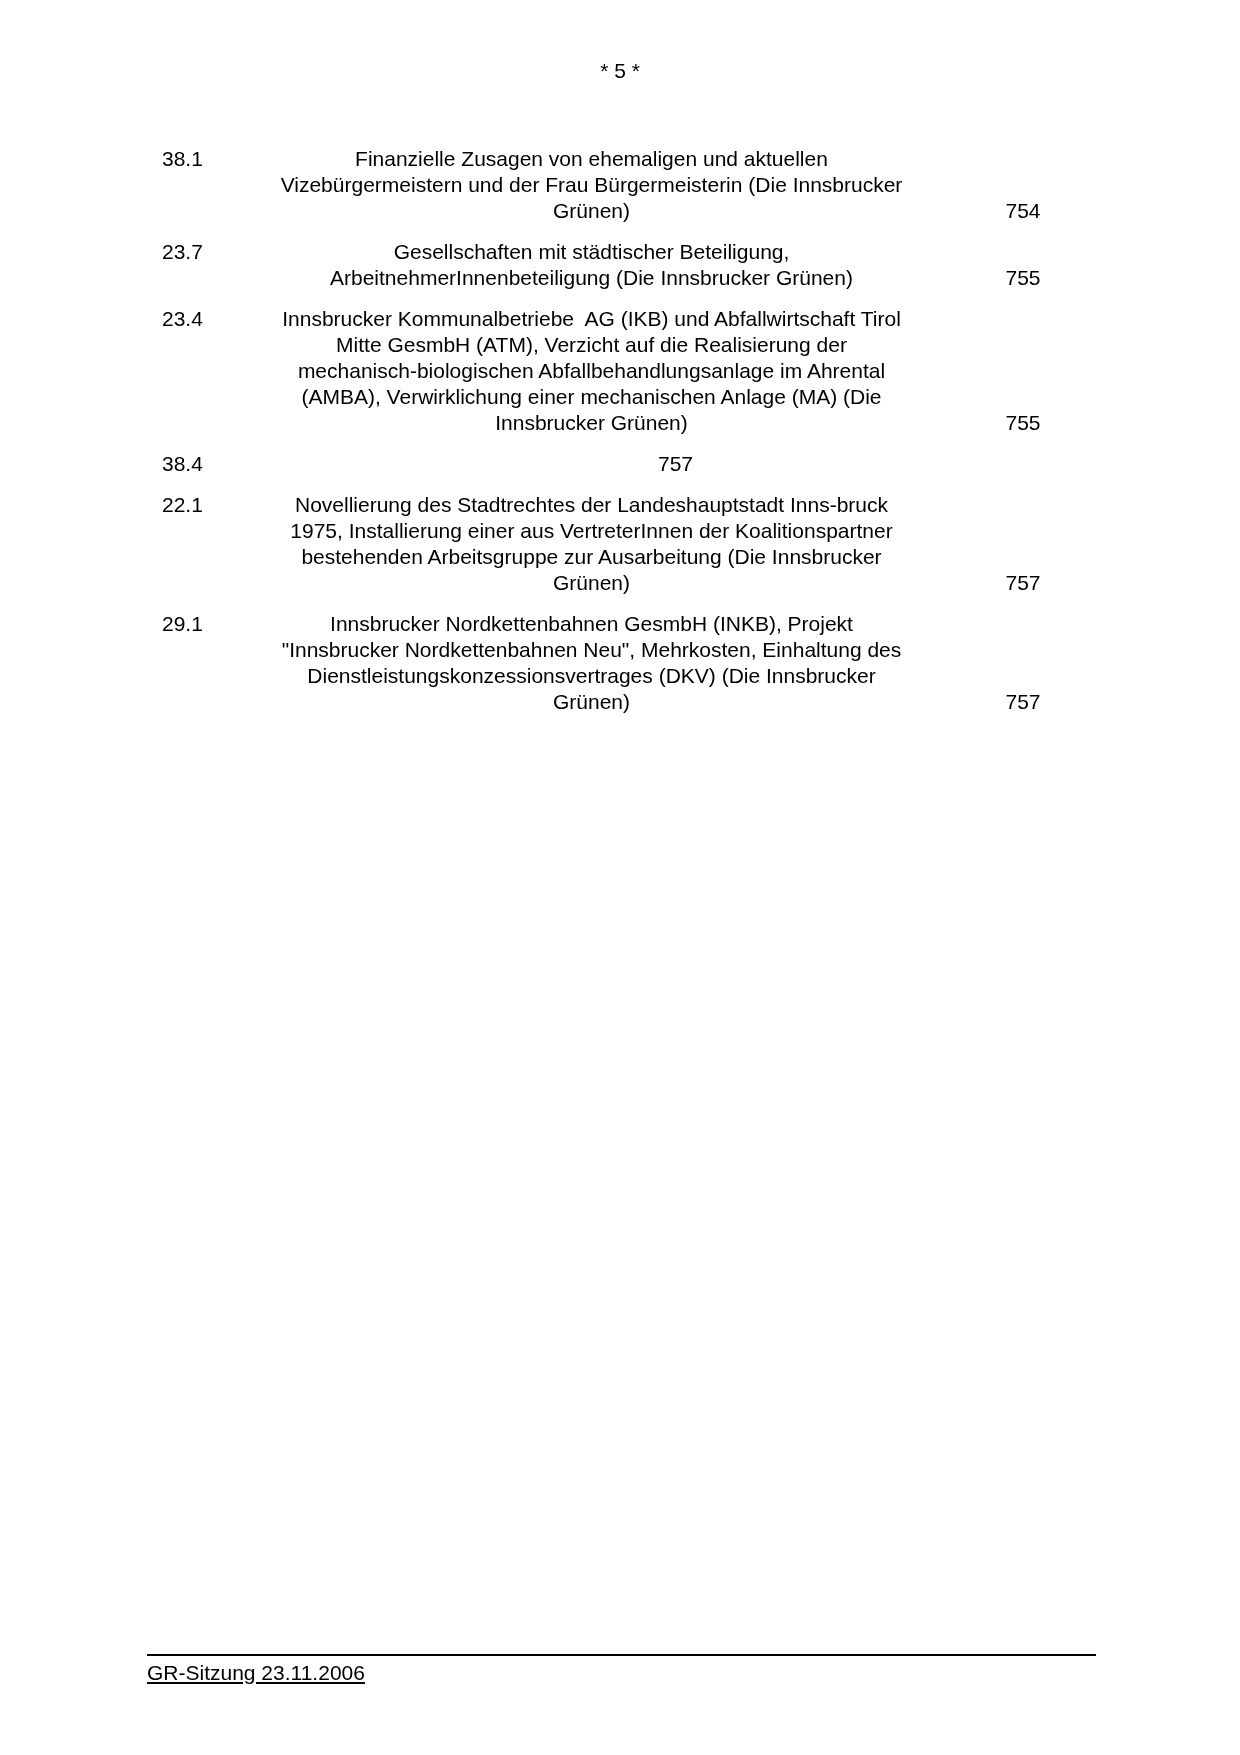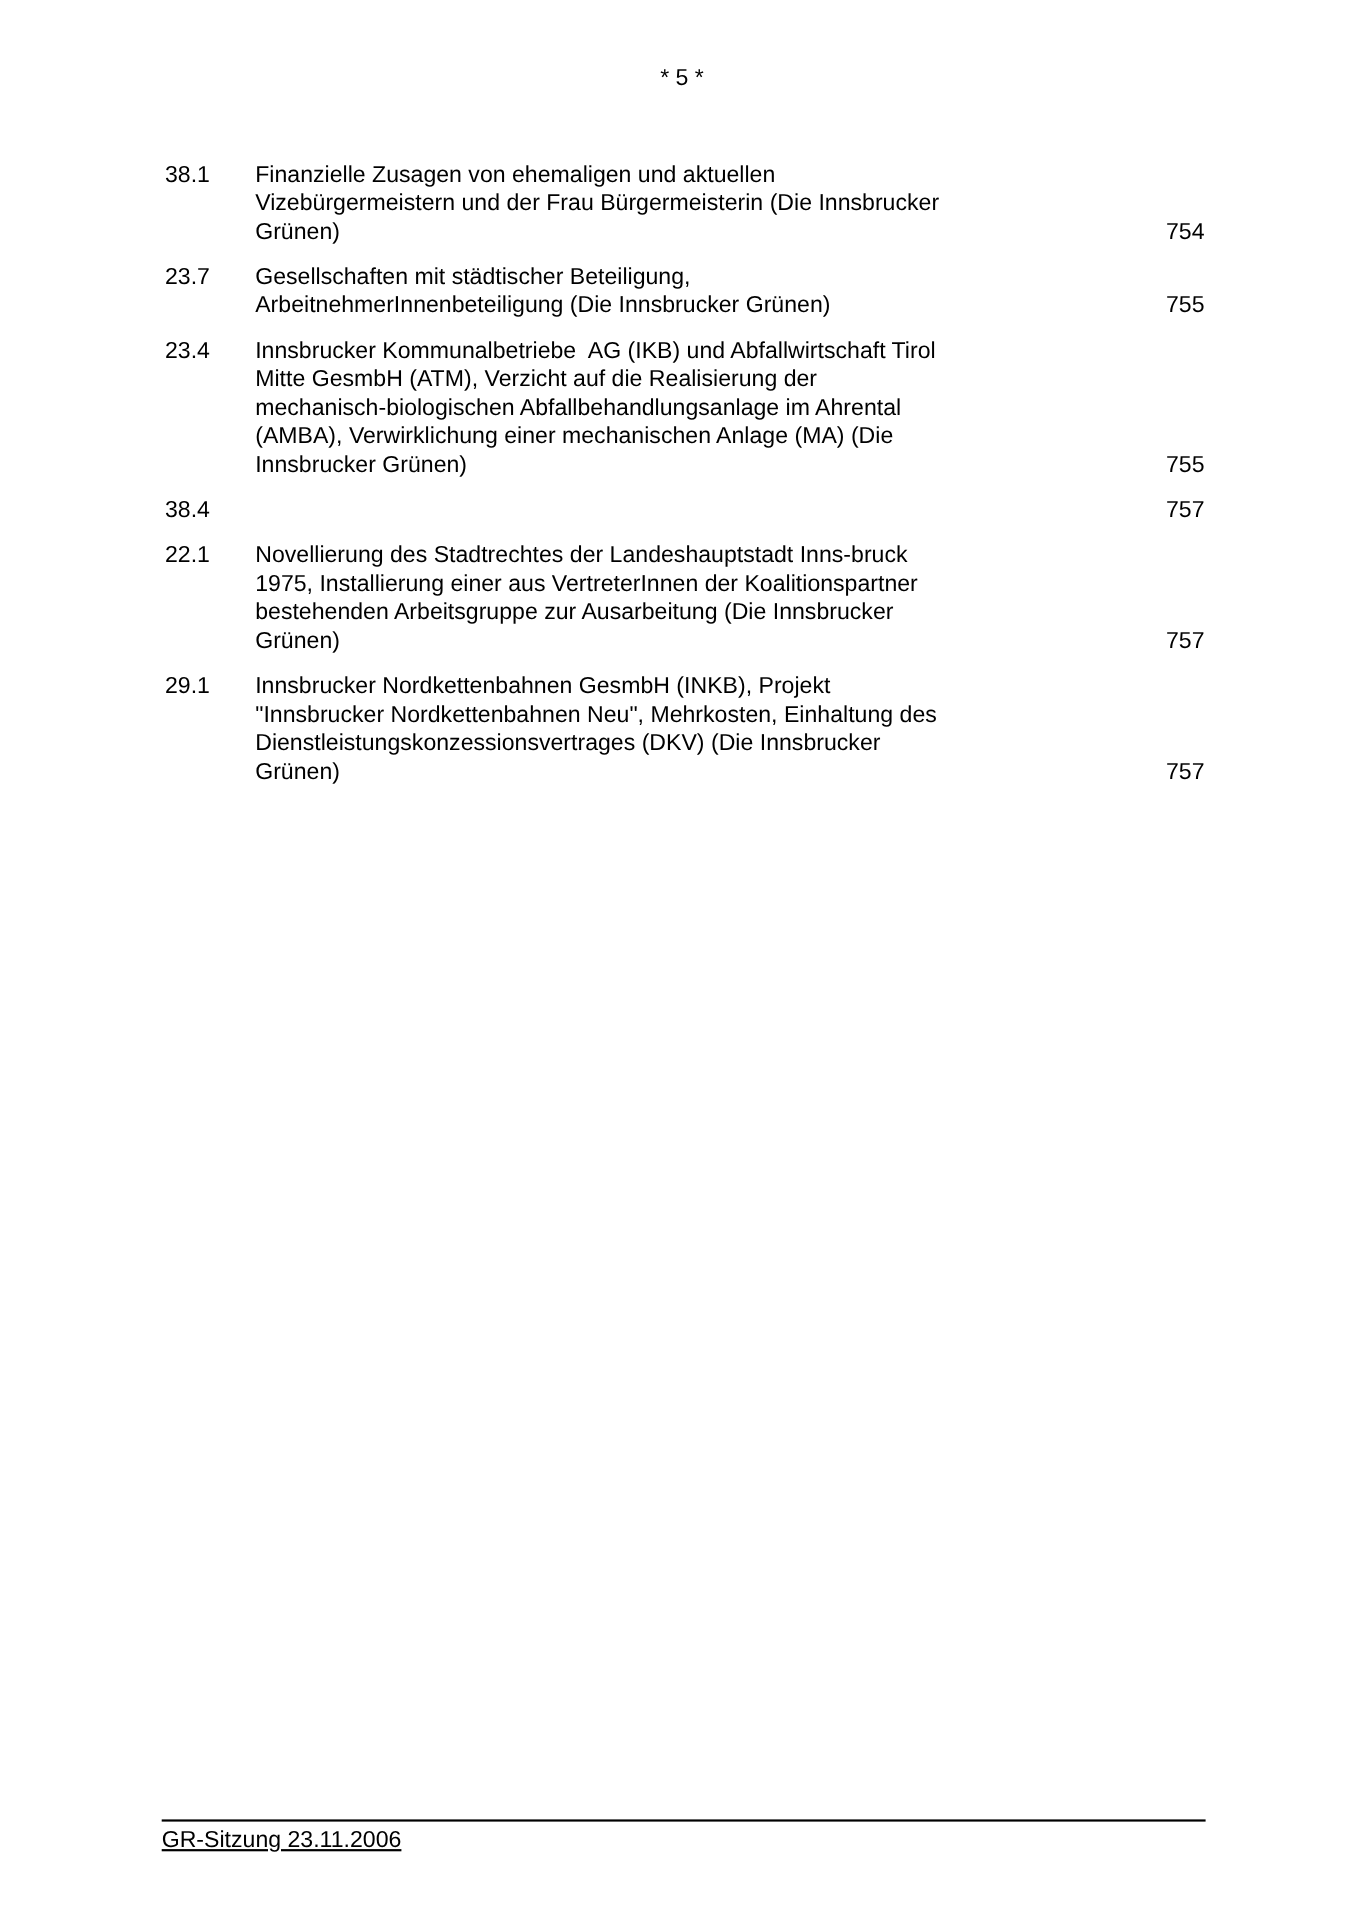--- a/index.html
+++ b/index.html
@@ -22,40 +22,41 @@
   .page-marker {
     position: absolute;
     top: 58px;
     left: 0;
     width: 100%;
     text-align: center;
   }
   .toc {
     position: absolute;
     top: 146px;
-    left: 150px;
+    left: 162px;
     width: 945px;
   }
   .toc-entry {
     display: flex;
     align-items: flex-start;
     margin-bottom: 15px;
   }
   .toc-num {
     flex: none;
     width: 82px;
   }
   .toc-title {
     flex: none;
     width: 695px;
     white-space: pre-wrap;
+    text-align: center;
   }
   .toc-page {
     flex: 1;
-    text-align: right;
+    text-align: center;
     align-self: flex-end;
   }
   .footer {
     position: absolute;
     top: 1654px;
     left: 147px;
     width: 949px;
     text-decoration: underline;
   }
   .footer-rule {

